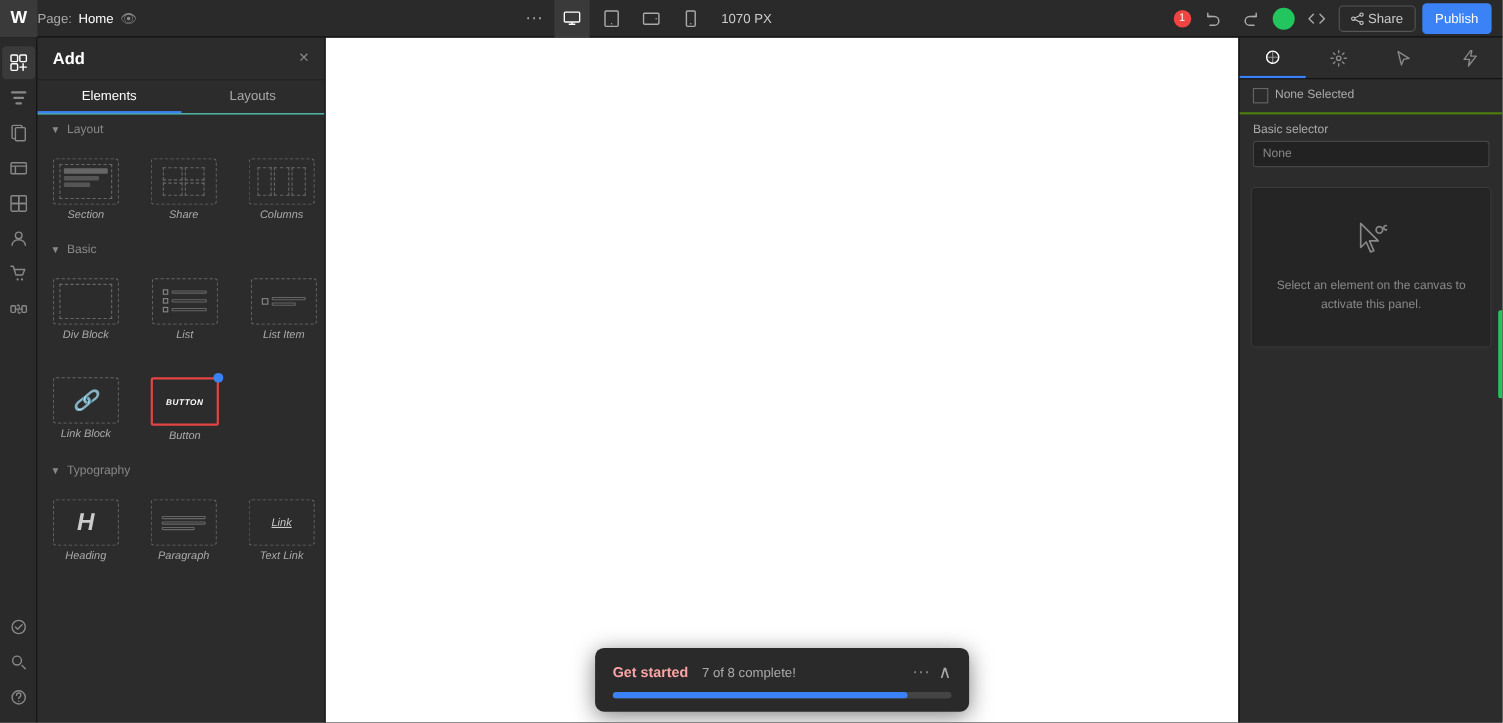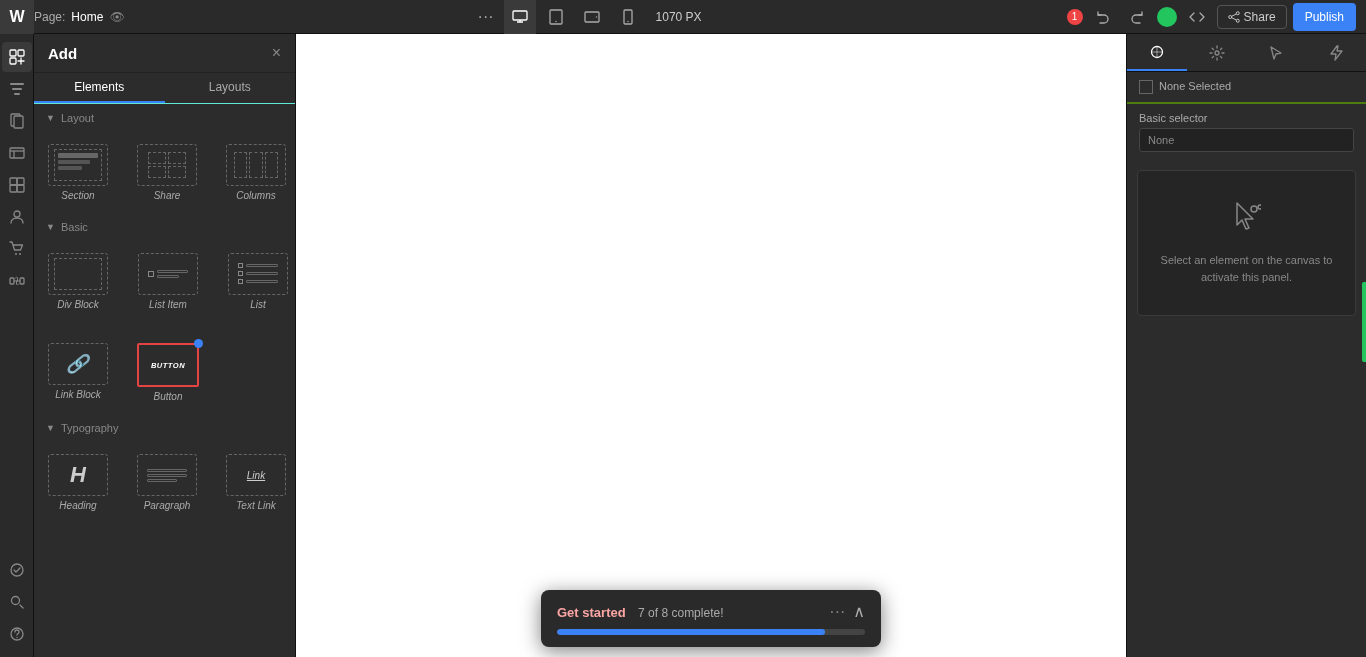--- a/index.html
+++ b/index.html
@@ -551,35 +551,20 @@
       <span class="arrow">▼</span>
       <span>Basic</span>
     </div>
     <div class="elements-grid">
 
       <div class="element-item">
         <div class="element-icon">
           <div style="width:48px;height:32px;border:1.5px dashed #666;"></div>
         </div>
         <span class="element-label">Div Block</span>
-      </div>
-
-      <div class="element-item">
-        <div class="element-icon">
-          <div style="width:48px;height:32px;display:flex;align-items:center;padding:4px;">
-            <div style="display:flex;align-items:center;gap:3px;width:100%;">
-              <div style="width:6px;height:6px;border:1.5px solid #888;flex-shrink:0;"></div>
-              <div style="display:flex;flex-direction:column;gap:2px;flex:1;">
-                <div style="height:3px;border:1px solid #666;border-radius:1px;"></div>
-                <div style="height:3px;border:1px solid #666;border-radius:1px;width:70%;"></div>
-              </div>
-            </div>
-          </div>
-        </div>
-        <span class="element-label">List Item</span>
       </div>
 
       <div class="element-item">
         <div class="element-icon">
           <div style="width:48px;height:32px;display:flex;flex-direction:column;gap:3px;padding:5px 4px;">
             <div style="display:flex;align-items:center;gap:3px;">
                 <div style="width:5px;height:5px;border:1.5px solid #888;"></div>
                 <div style="flex:1;height:3px;border:1px solid #666;border-radius:1px;"></div>
               </div>
             <div style="display:flex;align-items:center;gap:3px;">
@@ -589,20 +574,35 @@
             <div style="display:flex;align-items:center;gap:3px;">
                 <div style="width:5px;height:5px;border:1.5px solid #888;"></div>
                 <div style="flex:1;height:3px;border:1px solid #666;border-radius:1px;"></div>
               </div>
           </div>
         </div>
         <span class="element-label">List</span>
       </div>
 
       <div class="element-item">
+        <div class="element-icon">
+          <div style="width:48px;height:32px;display:flex;align-items:center;padding:4px;">
+            <div style="display:flex;align-items:center;gap:3px;width:100%;">
+              <div style="width:6px;height:6px;border:1.5px solid #888;flex-shrink:0;"></div>
+              <div style="display:flex;flex-direction:column;gap:2px;flex:1;">
+                <div style="height:3px;border:1px solid #666;border-radius:1px;"></div>
+                <div style="height:3px;border:1px solid #666;border-radius:1px;width:70%;"></div>
+              </div>
+            </div>
+          </div>
+        </div>
+        <span class="element-label">List Item</span>
+      </div>
+
+      <div class="element-item">
         <div class="element-icon" style="position:relative;">
           <div style="width:48px;height:32px;display:flex;align-items:center;justify-content:center;">
             <span style="font-size:18px;color:#888;">🔗</span>
           </div>
         </div>
         <span class="element-label">Link Block</span>
       </div>
 
       <div class="element-item selected">
         <div style="position:relative;width:62px;height:44px;">

